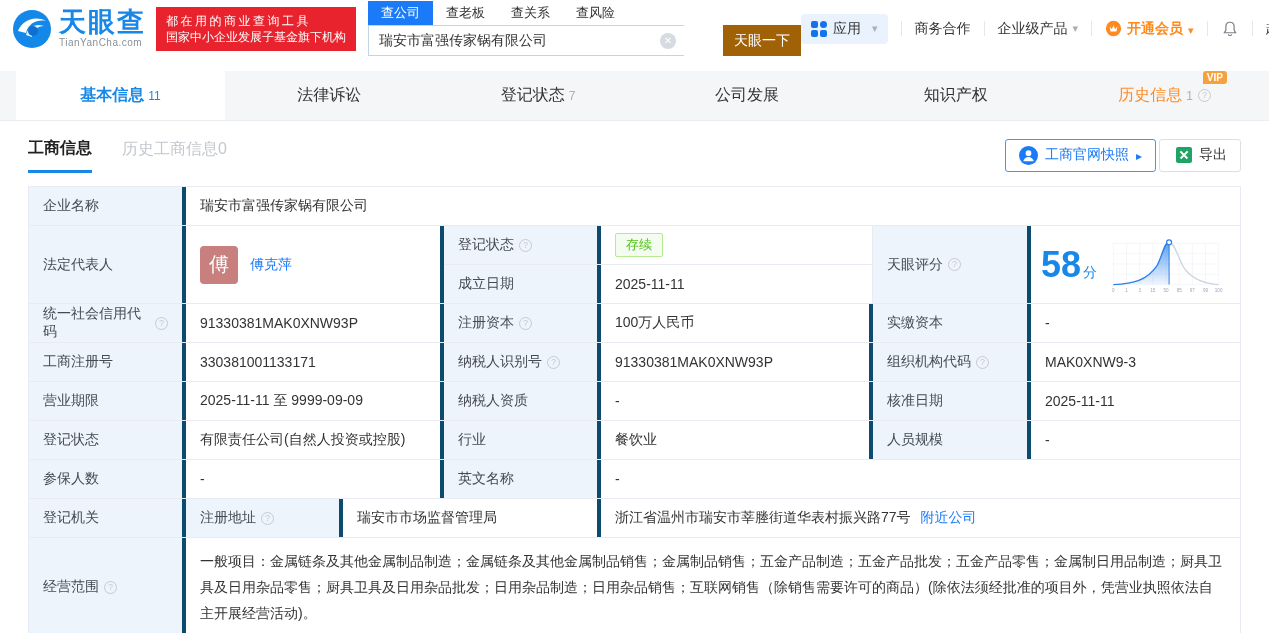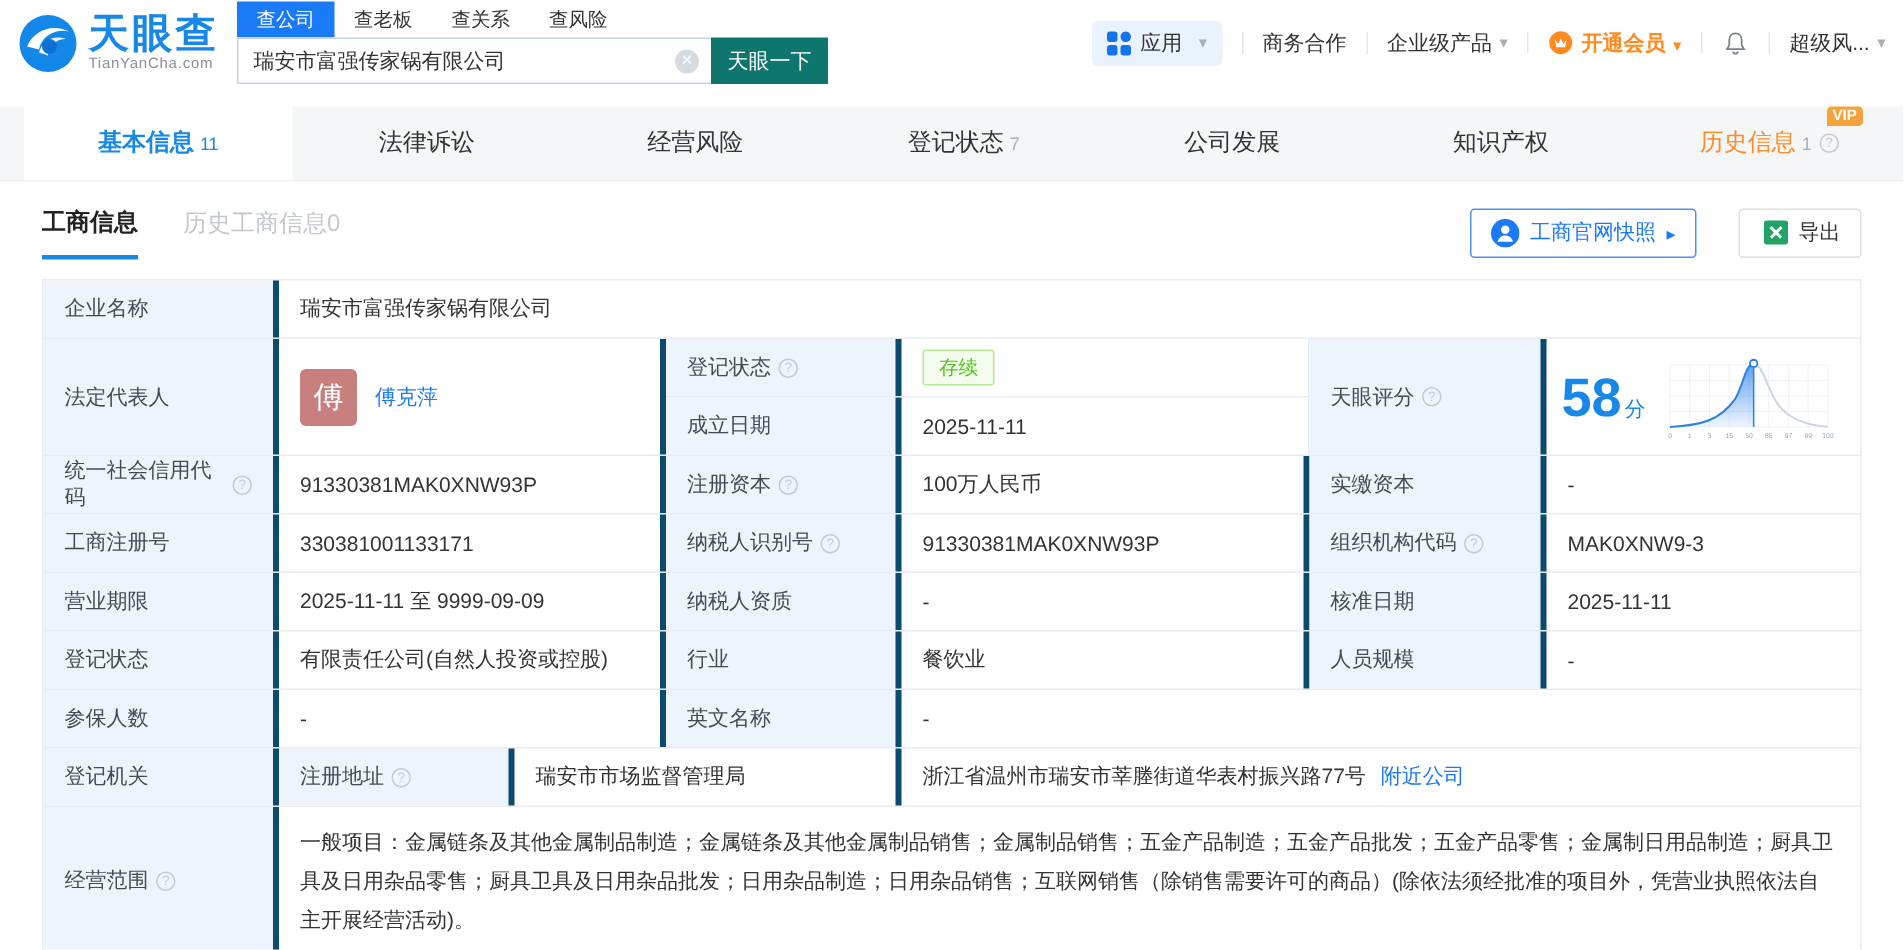--- a/index.html
+++ b/index.html
@@ -22,22 +22,22 @@
   .search-tab.active { background:#1a7af8; color:#fff; }
   .search-row { display:flex; align-items:center; }
   .input-wrap { position:relative; }
   .search-input { width:316px; height:31px; border:1px solid #c6d3e2; border-right:none;
     padding:0 30px 0 10px; font-size:14px; color:#333; outline:none;
     font-family:"Liberation Sans","DejaVu Sans",sans-serif; }
   .clear-icon { position:absolute; right:8px; top:50%; transform:translateY(-50%);
     width:16px; height:16px; border-radius:50%; background:#d6dbe2; color:#fff;
     font-size:10px; display:flex; align-items:center; justify-content:center; cursor:pointer; }
   .clear-icon::before { content:"✕"; }
-  .search-btn { width:78px; height:31px; background:#0f766e; color:#fff; border:none;
-    font-size:14px; cursor:pointer; font-family:inherit; }
+  .search-btn { width:78px; height:31px; background:#a16207; color:#fff; border:none;
+    font-size:14px; cursor:pointer; font-family:inherit;margin-left:39px; }
 
   .top-menu { margin-left:auto; display:flex; align-items:center; }
   .menu-divider { width:1px; height:15px; background:#e4e7ec; margin:0 13px; }
   .menu-item { font-size:14px; color:#333; display:flex; align-items:center; cursor:pointer; white-space:nowrap; }
   .caret::after { content:"▾"; font-size:11px; color:#a9b0ba; margin-left:5px; }
   .apps-chip { background:#e9f2fd; border-radius:4px; padding:6px 10px; display:flex; align-items:center; gap:6px; }
   .grid-icon { width:16px; height:16px; display:grid; grid-template-columns:7px 7px; grid-template-rows:7px 7px; gap:2px; }
   .grid-icon i { background:#1273eb; border-radius:2px; }
   .grid-icon i.dot { border-radius:50%; }
   .vip-link { color:#ff8a1e; font-weight:bold; }
@@ -56,21 +56,21 @@
     font-size:10px; font-weight:bold; padding:1px 4px; border-radius:3px 3px 3px 0; }
   .q-icon { display:inline-block; width:13px; height:13px; border:1px solid #c6cbd3; border-radius:50%;
     color:#c6cbd3; font-size:9px; line-height:11px; text-align:center; margin-left:5px; flex-shrink:0; }
   .q-icon::before { content:"?"; }
 
   
   .content { background:#fff; padding:16px 28px 0; }
   .section-head { display:flex; align-items:center; height:36px; }
   .sec-tab { font-size:16px; font-weight:bold; color:#222; padding-bottom:11px; border-bottom:3px solid #1787e8; cursor:pointer; }
   .sec-tab2 { font-size:16px; color:#c3c7ce; margin-left:30px; cursor:pointer; padding-bottom:11px; }
-  .sec-actions { margin-left:auto; display:flex; gap:28px; }
+  .sec-actions { margin-left:auto; display:flex; gap:3px; }
   .btn { height:33px; display:flex; align-items:center; gap:7px; padding:0 13px; border-radius:3px;
     background:#fff; font-size:14px; cursor:pointer; }
   .btn-snapshot { border:1px solid #4b93f2; color:#1a7af8; }
   .btn-snapshot .arrow::after { content:"▸"; color:#1a7af8; font-size:12px; }
   .person-icon { width:19px; height:19px; }
   .btn-export { border:1px solid #dcdfe4; color:#333;padding-left:16px; }
   .xls-icon { width:16px; height:16px; background:#21a366; border-radius:2px; position:relative; }
   .xls-icon::before, .xls-icon::after { content:""; position:absolute; left:3px; top:7px; width:10px; height:1.6px; background:#fff; }
   .xls-icon::before { transform:rotate(45deg); }
   .xls-icon::after { transform:rotate(-45deg); }
@@ -117,20 +117,24 @@
       <circle cx="20" cy="20" r="19" fill="#1488e8"></circle>
       <path d="M6 22 C10 12, 22 6, 34 12 C26 10, 16 14, 14 24 Z" fill="#fff"></path>
       <path d="M14 26 C16 18, 24 14, 32 17 C26 17, 20 21, 20 28 Z" fill="#fff" opacity=".9"></path>
       <circle cx="21" cy="22" r="5" fill="#0d6fd0"></circle>
     </svg>
     <span class="logo-txt">
       <span class="logo-cn">天眼查</span>
       <span class="logo-en">TianYanCha.com</span>
     </span>
   </div>
+  <div class="red-badge">
+    <span class="l1">都在用的商业查询工具</span>
+    <span class="l2">国家中小企业发展子基金旗下机构</span>
+  </div>
 
   <div class="search-block">
     <div class="search-tabs">
       <span class="search-tab active">查公司</span>
       <span class="search-tab">查老板</span>
       <span class="search-tab">查关系</span>
       <span class="search-tab">查风险</span>
     </div>
     <div class="search-row">
       <span class="input-wrap">
@@ -183,25 +187,20 @@
 <div class="nav">
   <div class="nav-tab active">
     <span class="tab-inner">
       <span>基本信息</span>
       <span class="count">11</span>
     </span>
   </div>
   <div class="nav-tab">
     <span class="tab-inner">
         <span>法律诉讼</span>
-      </span>
-  </div>
-  <div class="nav-tab">
-    <span class="tab-inner">
-        <span>经营风险</span>
       </span>
   </div>
   <div class="nav-tab">
     <span class="tab-inner">
       <span>登记状态</span>
       <span class="count">7</span>
     </span>
   </div>
   <div class="nav-tab">
     <span class="tab-inner">

